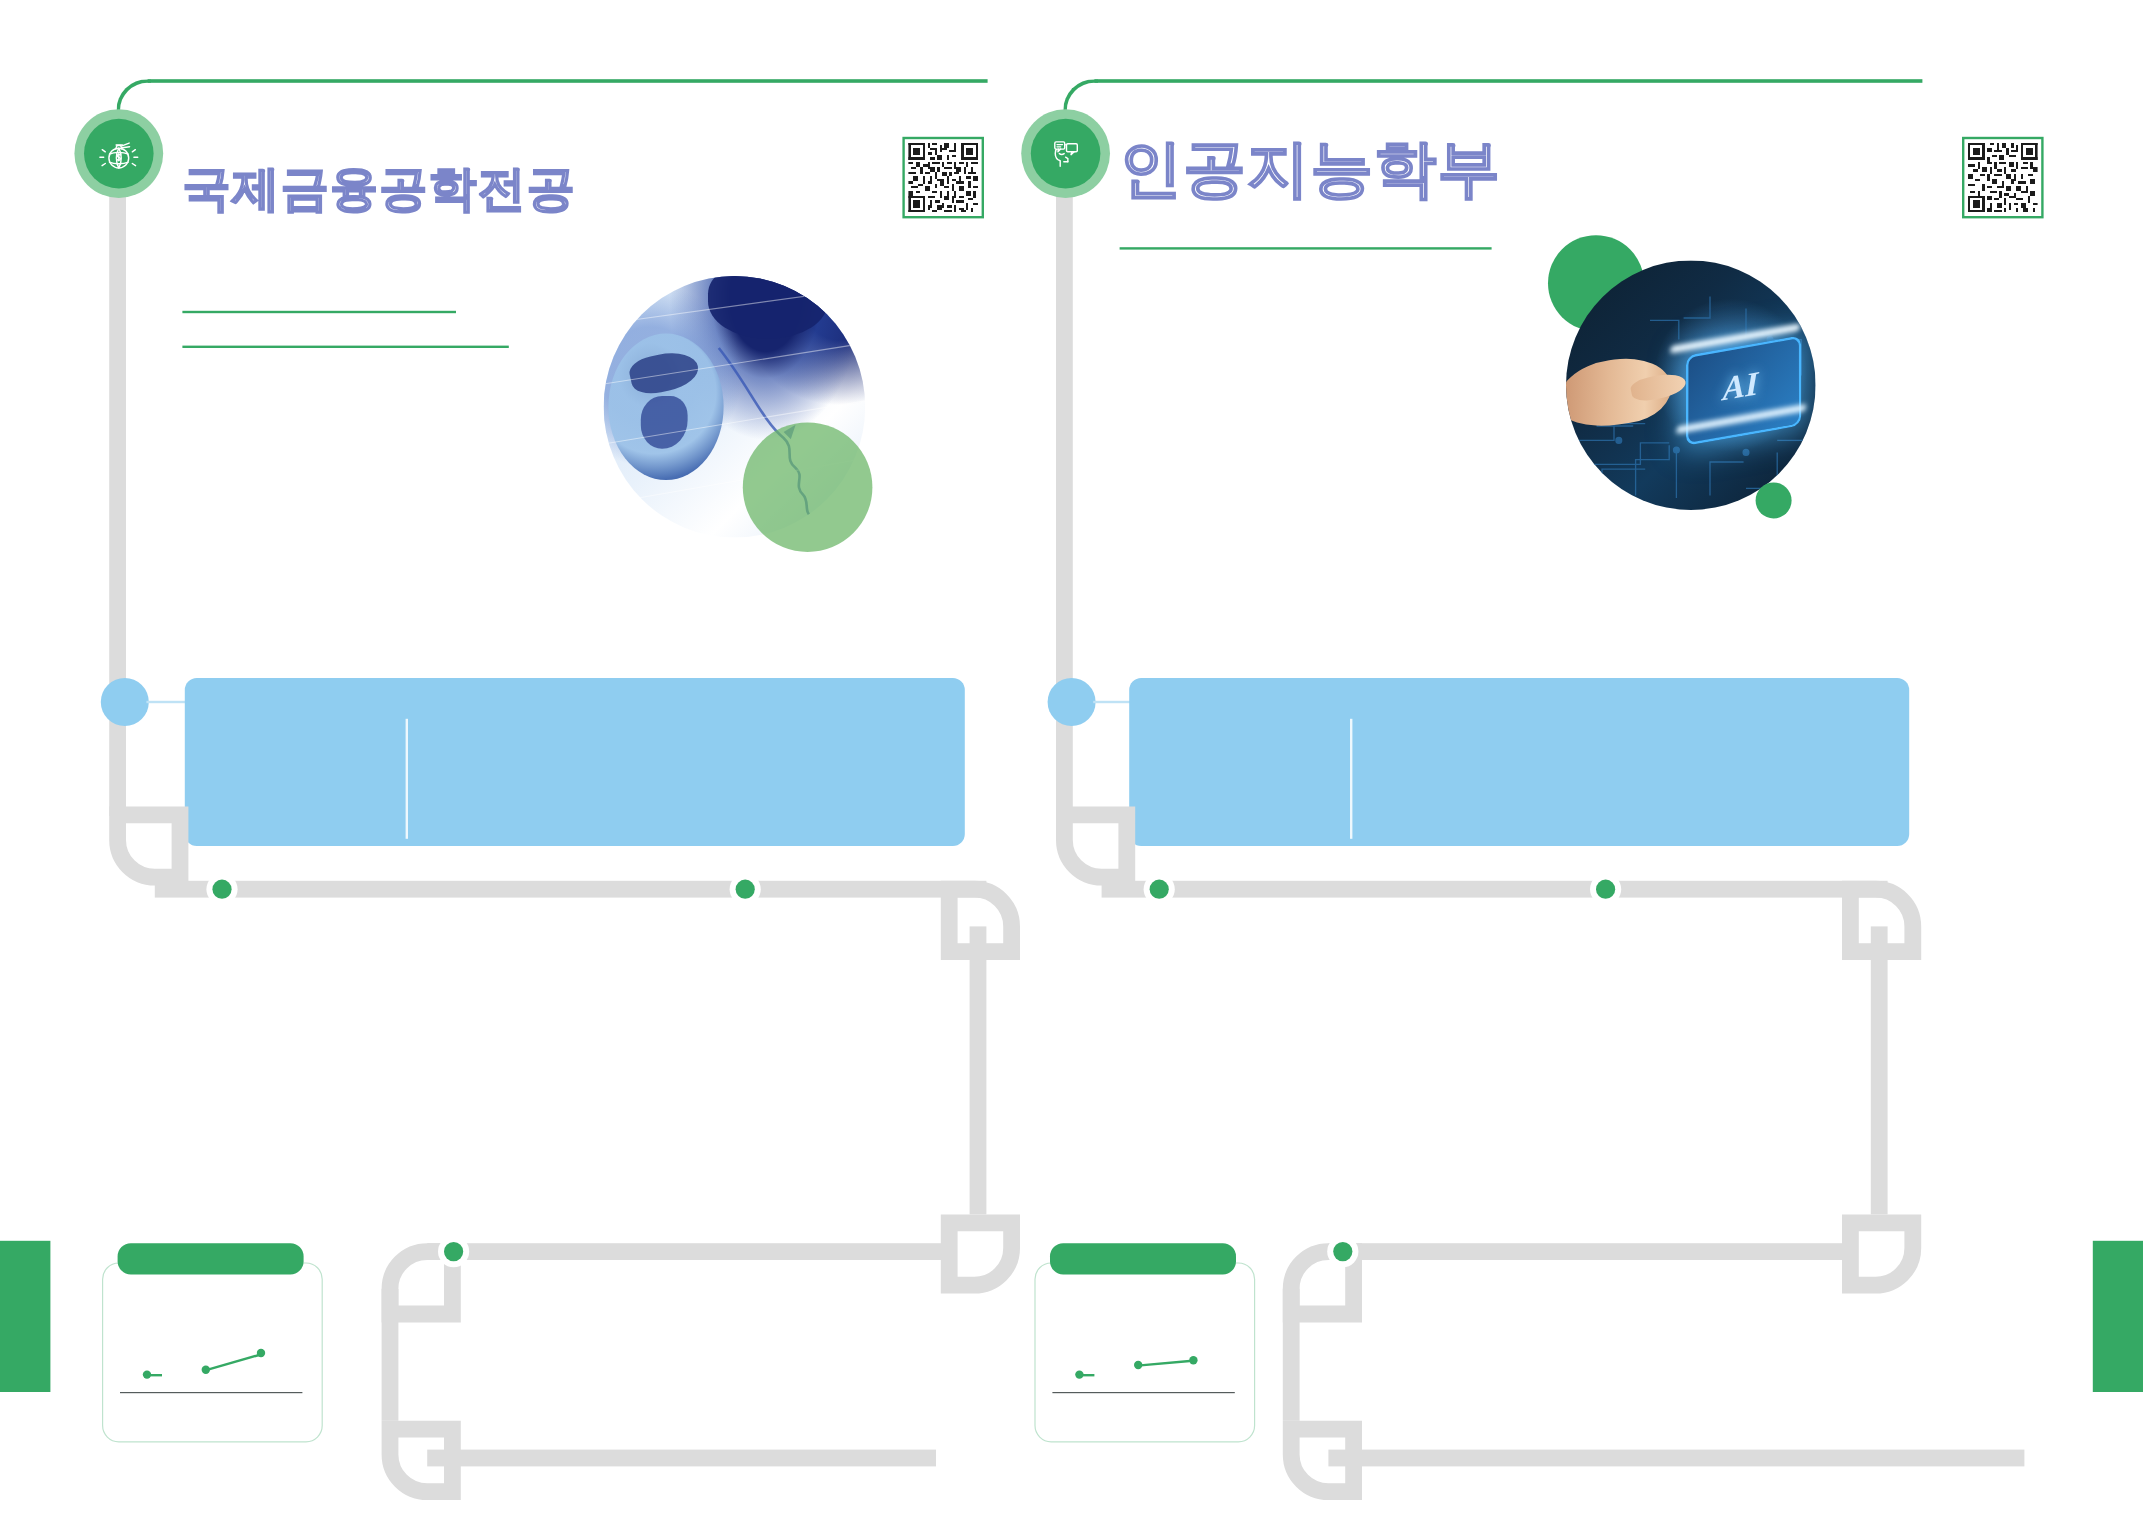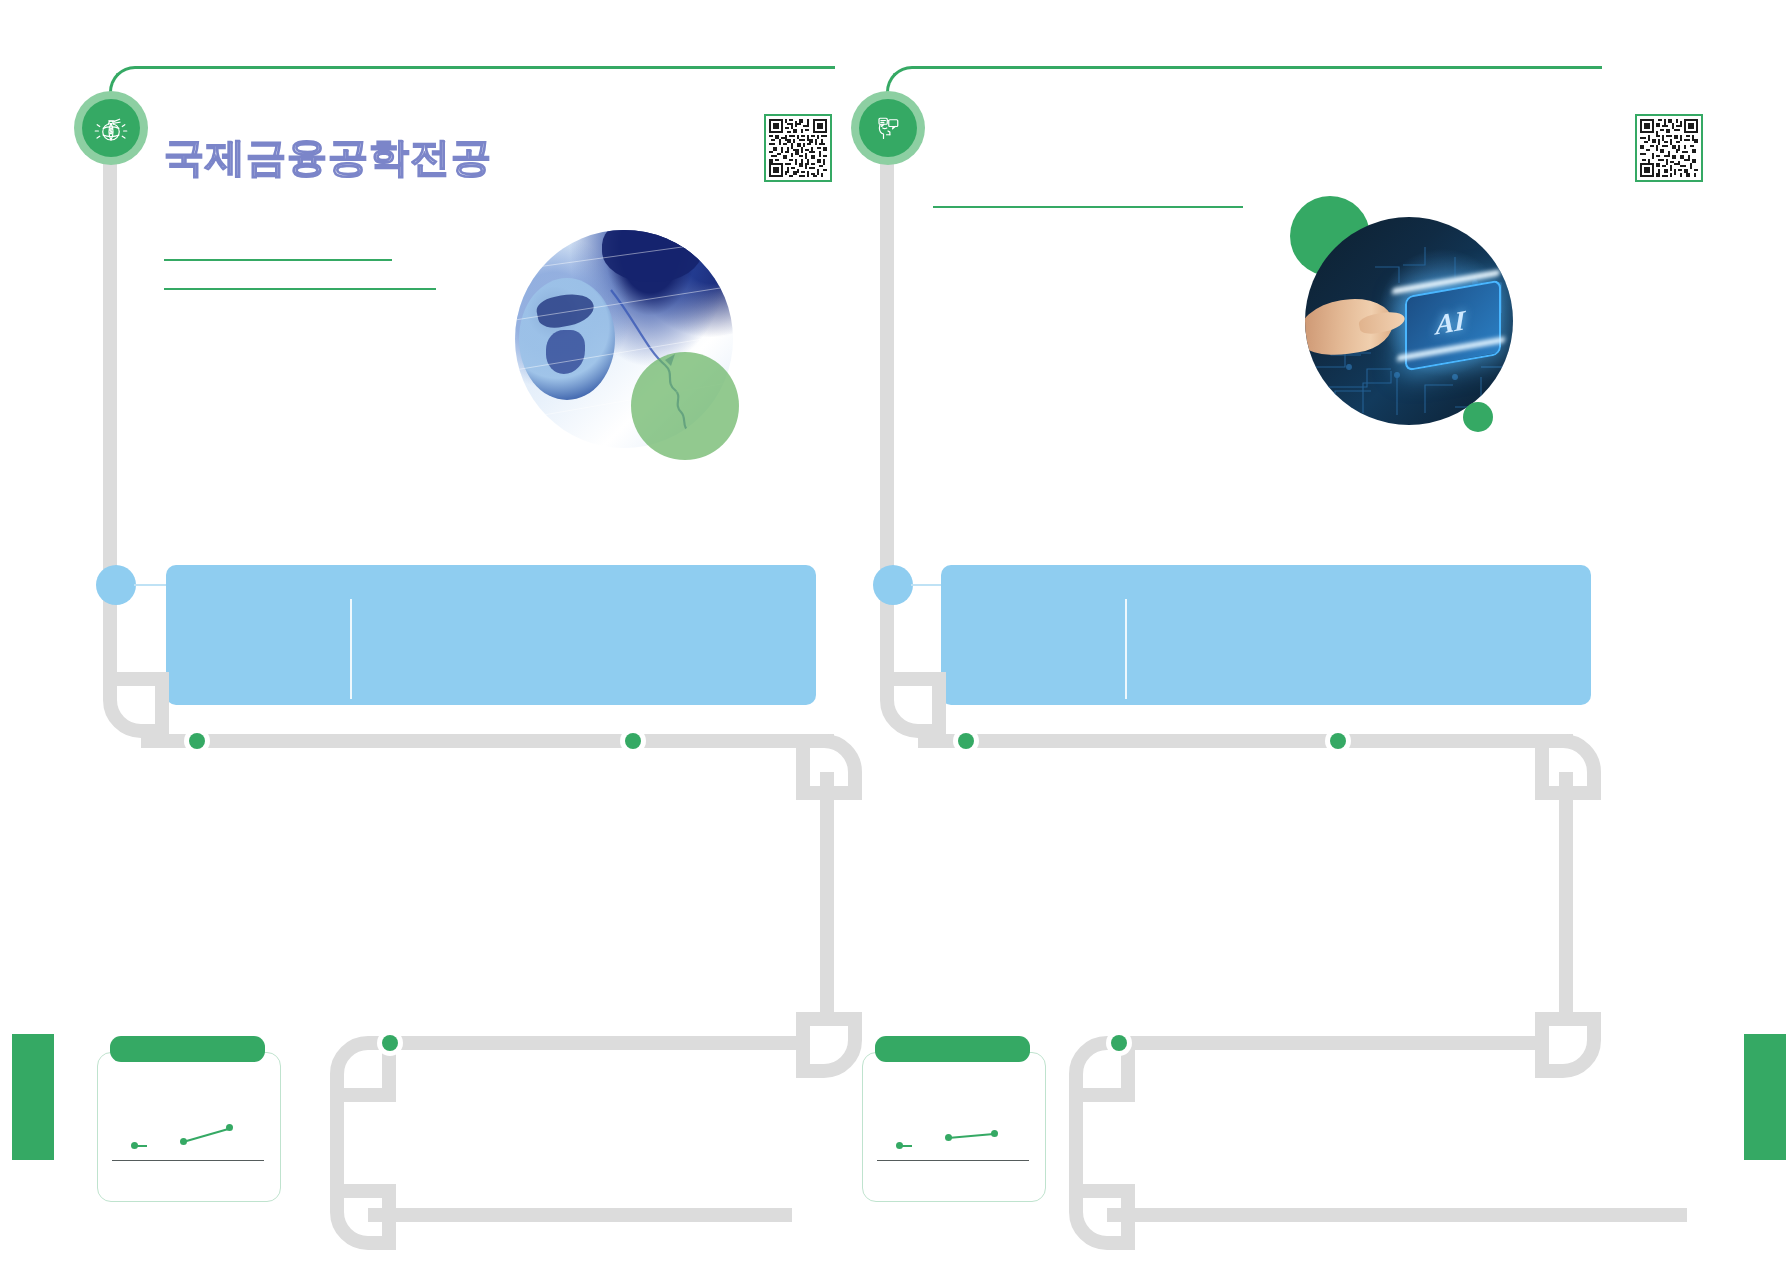--- a/index.html
+++ b/index.html
@@ -2,21 +2,21 @@
 <html><head>
 <meta charset="utf-8">
 <title>Brochure Spread</title>
 <style>
   html,body{margin:0;padding:0;background:#ffffff;}
   body{
     font-family:"Liberation Sans", sans-serif;
     width:1786px;height:1263px;position:relative;overflow:hidden;
   }
   .page{position:absolute;top:0;height:1263px;width:893px;}
-  .page-left{left:12px;}
+  .page-left{left:0;}
   .page-right{left:893px;}
 
   
   .top-rail{position:absolute;border:0;}
   .top-rail .h{position:absolute;height:3px;background:var(--green);}
   .top-rail .corner{
     position:absolute;width:26px;height:26px;
     border-left:3px solid var(--green);border-top:3px solid var(--green);
     border-top-left-radius:26px;
   }
@@ -363,20 +363,21 @@
         <rect x="12" y="11" width="11" height="8" rx="1.4" fill="#35a964"></rect>
         <path d="M14.5 14 h6"></path>
           <path d="M14.5 16.5 h4"></path>
         <path d="M16 19 l-0.5 3 l3 -3"></path>
         <rect x="25" y="13" width="12" height="9" rx="1.4" fill="#35a964"></rect>
         <path d="M31 22 l-1 3.2 l3.6 -3.2"></path>
       </svg>
     </div>
   </div>
 
+  <div class="dept-title big" style="left:40px;top:106px;">인공지능학부</div>
 
   <div class="qr" style="left:742px;top:114px;">
     <svg width="58" height="58" viewBox="0 0 29 29" shape-rendering="crispEdges">
       <rect width="29" height="29" fill="#fff"></rect>
       <g fill="#1b1b1b">
         <rect x="0" y="0" width="7" height="1"></rect>
           <rect x="0" y="6" width="7" height="1"></rect>
         <rect x="0" y="0" width="1" height="7"></rect>
           <rect x="6" y="0" width="1" height="7"></rect>
         <rect x="2" y="2" width="3" height="3"></rect>

